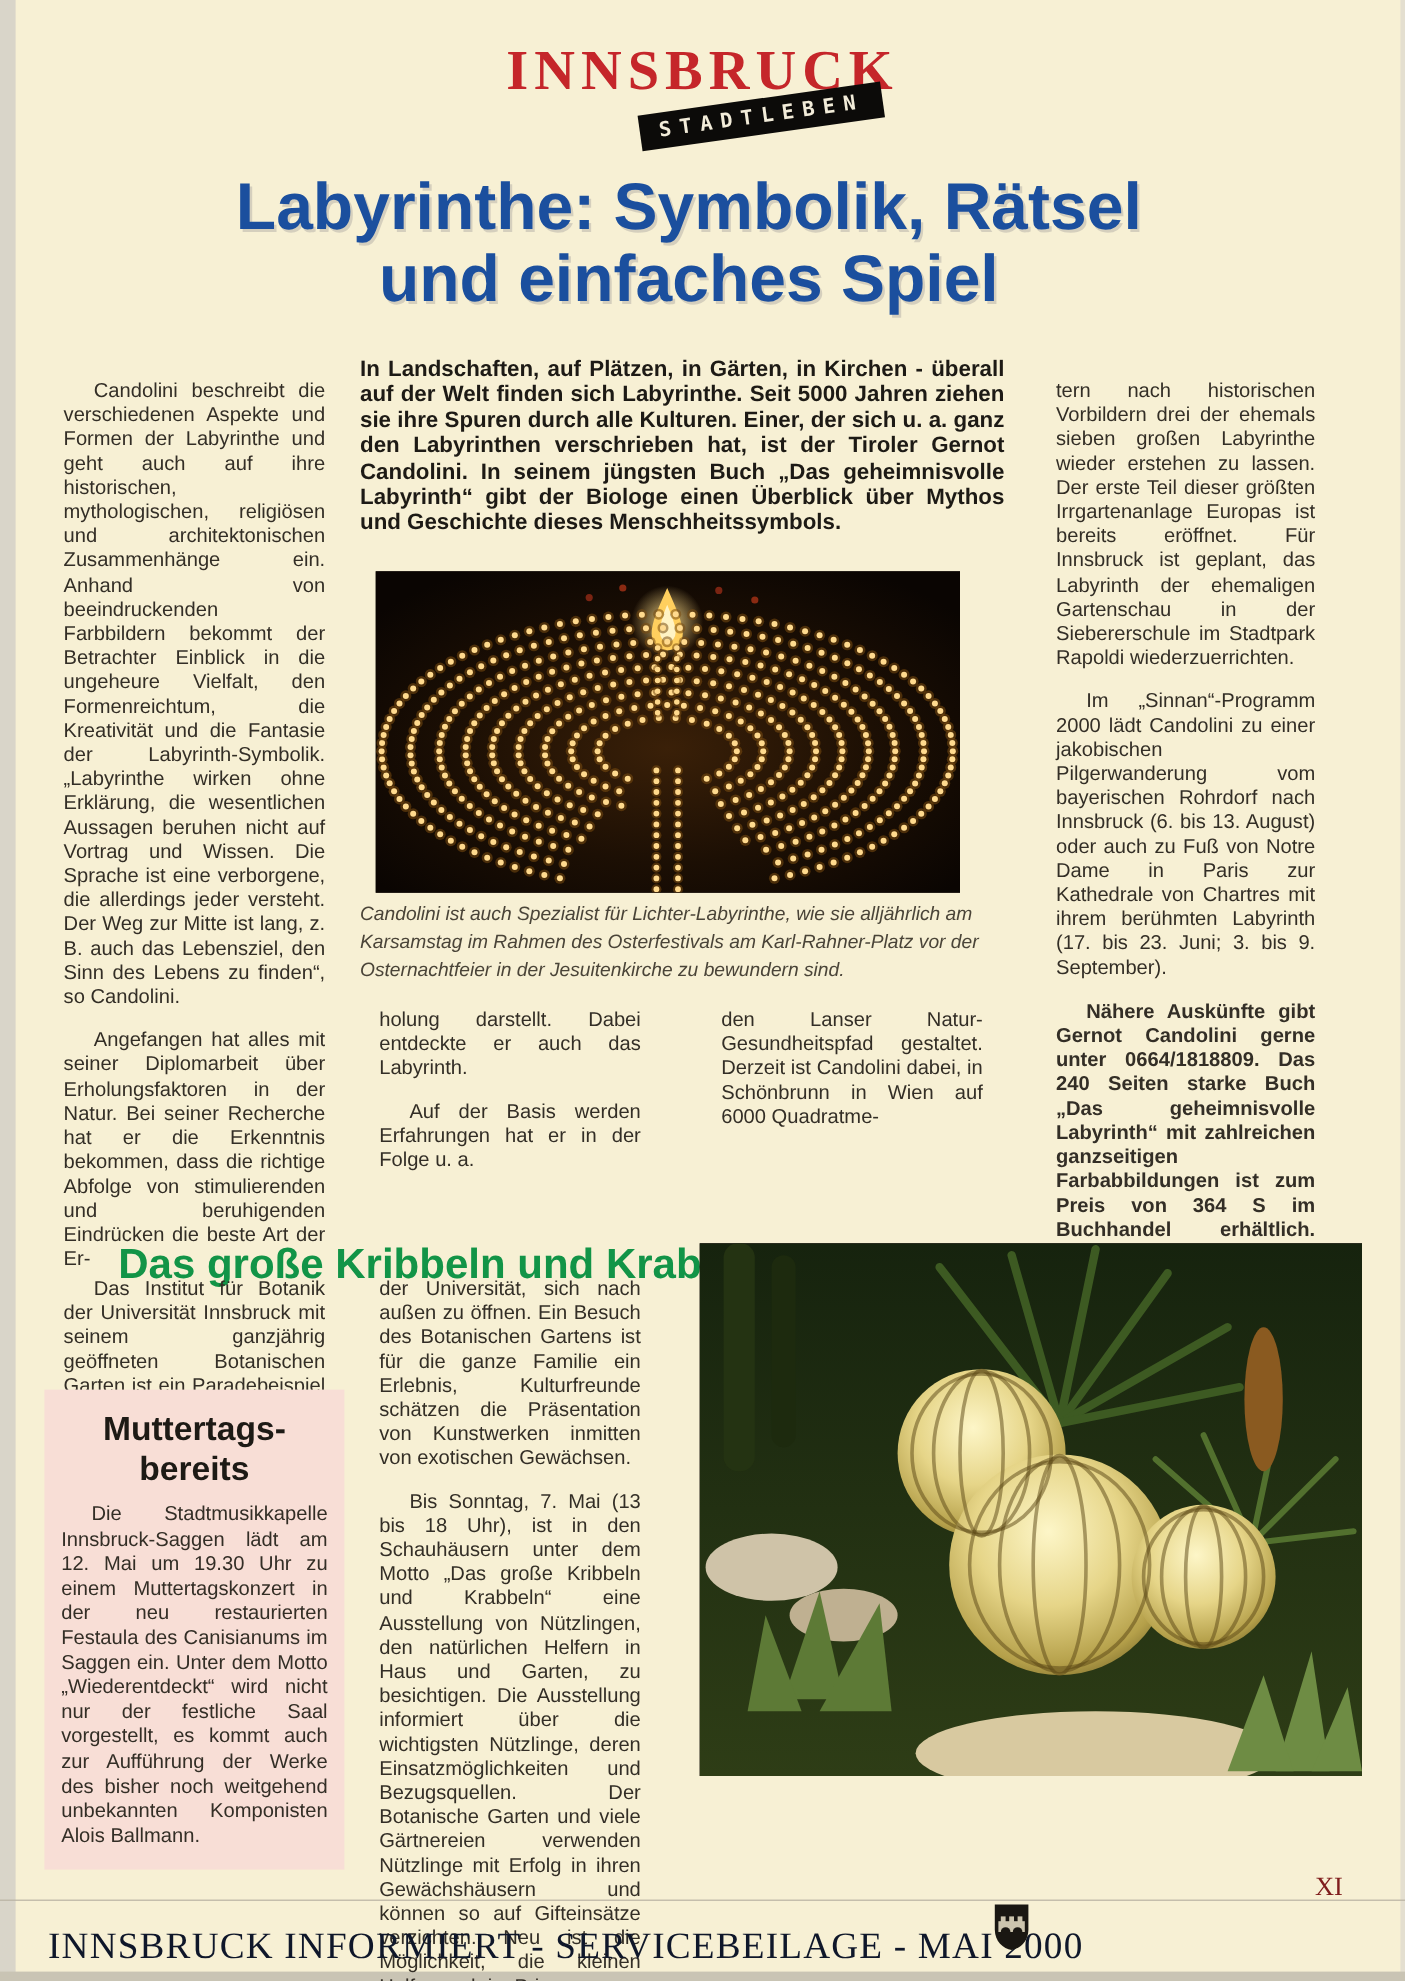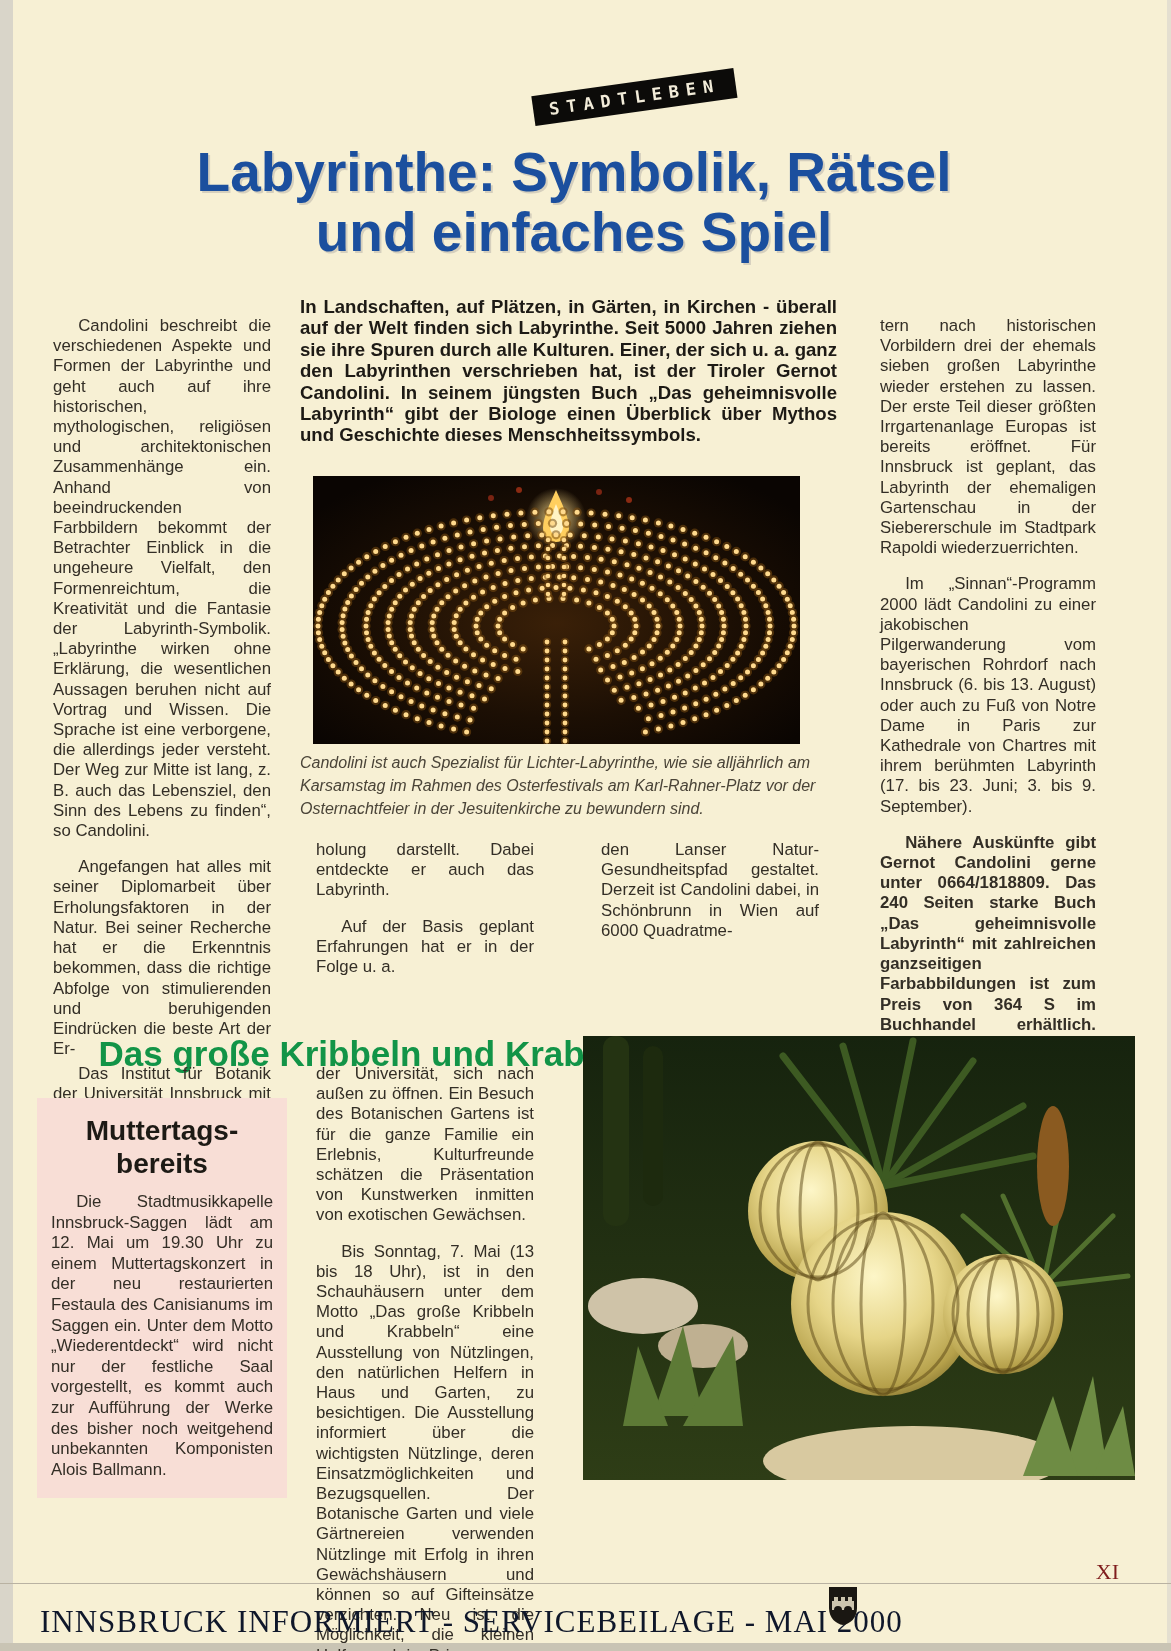--- a/index.html
+++ b/index.html
@@ -39,41 +39,53 @@
   .photo svg{display:block;}
   #laby-photo{left:313px;top:476px;width:487px;height:268px;}
   #cactus-photo{left:583px;top:1036px;width:552px;height:444px;}
 
   .caption{position:absolute;left:300px;top:752px;width:537px;font-style:italic;font-size:16px;line-height:22.8px;
            color:#4a4438;text-align:left;}
 
   .green-headline{position:absolute;left:0;top:1034px;width:1148px;text-align:center;color:var(--headline-green,#129447);
                   font-weight:bold;font-size:35px;line-height:40px;}
 
-  .infobox{position:absolute;left:37px;top:1098px;width:250px;background:var(--infobox-pink,#f8ded6);
+  .infobox{position:absolute;left:37px;top:1158px;width:250px;background:var(--infobox-pink,#f8ded6);
            padding:16px 14px 18px 14px;box-sizing:border-box;}
   .infobox h3{margin:0 0 12px 0;text-align:center;font-size:28px;line-height:33px;color:#1d1a15;}
   .infobox p{margin:0;text-align:justify;font-size:16.8px;line-height:20.6px;color:var(--body-ink,#332e26);text-indent:1.5em;}
 
   
   .footer-rule{position:absolute;left:0;top:1583px;width:100%;height:1px;background:#b9b2a2;}
   .footer-text{position:absolute;left:40px;top:1604px;font-family:"Liberation Serif",serif;font-size:31px;
                letter-spacing:1px;color:#0f172a;}
   .footer-shield{position:absolute;left:828px;top:1586px;}
   .page-number{position:absolute;right:52px;top:1559px;font-family:"Liberation Serif",serif;font-size:22px;color:#7f1d1d;}
 </style>
 </head>
 <body>
 
 <div class="page">
   <div class="scan-edge left"></div>
   <div class="scan-edge right"></div>
   <div class="scan-edge bottom"></div>
 
   <div class="header">
+    <div class="logo-row">
+      <svg width="46" height="58" viewBox="0 0 46 58" aria-hidden="true">
+        <path d="M2,2 H44 V32 C44,46 34,55 23,56 C12,55 2,46 2,32 Z" fill="#c5262a" stroke="#7d1417" stroke-width="2"></path>
+        <rect x="7" y="22" width="32" height="13" fill="#f5efe0"></rect>
+        <rect x="9" y="16" width="6" height="7" fill="#f5efe0"></rect>
+        <rect x="20" y="16" width="6" height="7" fill="#f5efe0"></rect>
+        <rect x="31" y="16" width="6" height="7" fill="#f5efe0"></rect>
+        <path d="M10,35 a6,6 0 0 1 12,0 Z" fill="#c5262a"></path>
+        <path d="M24,35 a6,6 0 0 1 12,0 Z" fill="#c5262a"></path>
+      </svg>
+      <span class="logo-text">INNSBRUCK</span>
+    </div>
     <div class="banner">STADTLEBEN</div>
   </div>
 
   <h1 class="title" style="margin:0;">
     <span>Labyrinthe: Symbolik, Rätsel</span><br>
     <span>und einfaches Spiel</span>
   </h1>
 
   <div class="col" style="left:37px;top:300px;width:250px;">
     <p class="indent">Candolini beschreibt die verschiedenen Aspekte und Formen der Labyrinthe und geht auch auf ihre historischen, mythologischen, religiösen und architektonischen Zusammenhänge ein. Anhand von beeindruckenden Farbbildern bekommt der Betrachter Einblick in die ungeheure Vielfalt, den Formenreichtum, die Kreativität und die Fantasie der Labyrinth-Symbolik. „Labyrinthe wirken ohne Erklärung, die wesentlichen Aussagen beruhen nicht auf Vortrag und Wissen. Die Sprache ist eine verborgene, die allerdings jeder versteht. Der Weg zur Mitte ist lang, z. B. auch das Lebensziel, den Sinn des Lebens zu finden“, so Candolini.</p>
@@ -1207,21 +1219,21 @@
         <circle cx="235.0" cy="118.0" r="2.3" fill="#ffd98c"></circle>
         <circle cx="251.0" cy="118.0" r="4" fill="#7a4c10" opacity="0.55"></circle>
         <circle cx="251.0" cy="118.0" r="2.3" fill="#ffd98c"></circle>
       </svg>
   </div>
 
   <p class="caption" style="margin:0;">Candolini ist auch Spezialist für Lichter-Labyrinthe, wie sie alljährlich am Karsamstag im Rahmen des Osterfestivals am Karl-Rahner-Platz vor der Osternachtfeier in der Jesuitenkirche zu bewundern sind.</p>
 
   <div class="col" style="left:300px;top:824px;width:250px;">
     <p>holung darstellt. Dabei entdeckte er auch das Labyrinth.</p>
-    <p class="indent">Auf der Basis geplant Erfahrungen hat er in der Folge u. a.</p>
+    <p class="indent">Auf der Basis werden Erfahrungen hat er in der Folge u. a.</p>
   </div>
 
   <div class="col" style="left:585px;top:824px;width:250px;">
     <p>den Lanser Natur-Gesundheitspfad gestaltet. Derzeit ist Candolini dabei, in Schönbrunn in Wien auf 6000 Quadratme-</p>
   </div>
 
   <div class="col" style="left:864px;top:300px;width:248px;">
     <p>tern nach historischen Vorbildern drei der ehemals sieben großen Labyrinthe wieder erstehen zu lassen. Der erste Teil dieser größten Irrgartenanlage Europas ist bereits eröffnet. Für Innsbruck ist geplant, das Labyrinth der ehemaligen Gartenschau in der Siebererschule im Stadtpark Rapoldi wiederzuerrichten.</p>
     <p class="indent">Im „Sinnan“-Programm 2000 lädt Candolini zu einer jakobischen Pilgerwanderung vom bayerischen Rohrdorf nach Innsbruck (6. bis 13. August) oder auch zu Fuß von Notre Dame in Paris zur Kathedrale von Chartres mit ihrem berühmten Labyrinth (17. bis 23. Juni; 3. bis 9. September).</p>
     <p class="indent bold">

